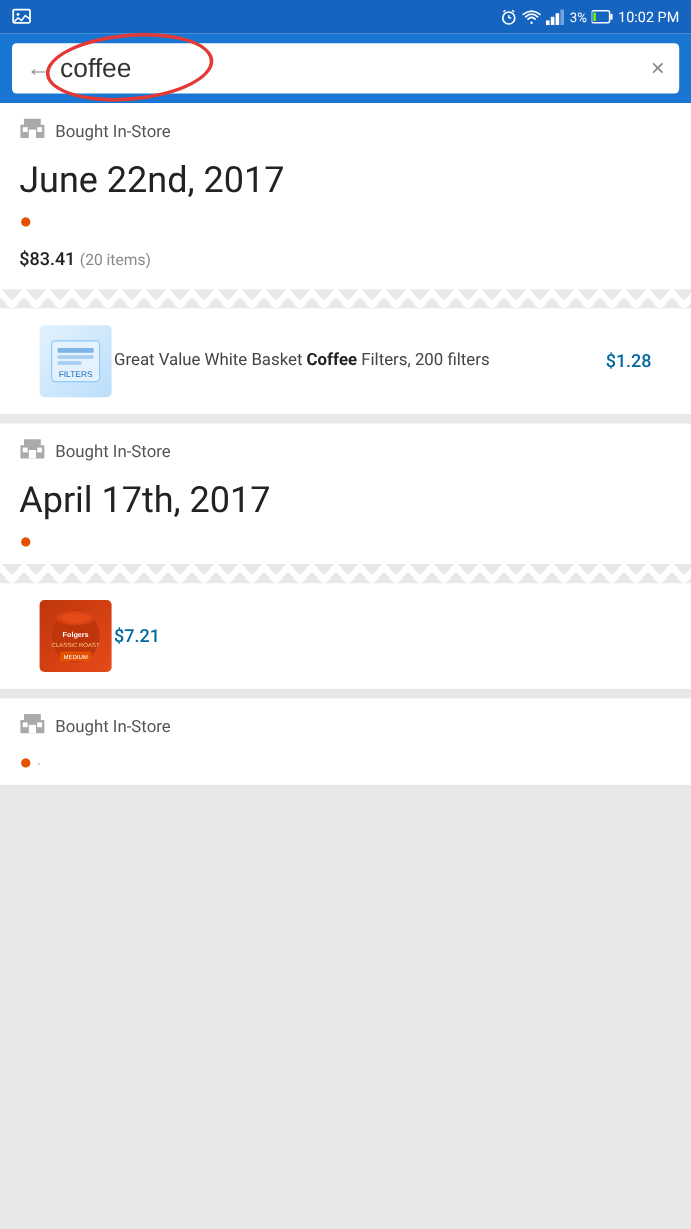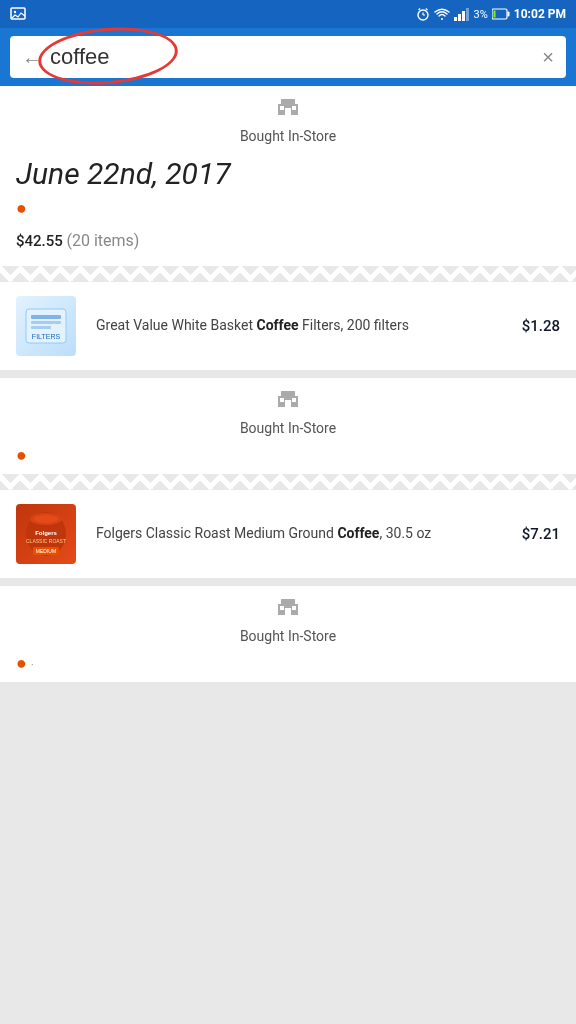--- a/index.html
+++ b/index.html
@@ -103,34 +103,32 @@
     }
 
     
     .store-label {
       display: flex;
       align-items: center;
       gap: 8px;
       padding: 12px 16px 8px 16px;
       color: #555;
       font-size: 14px;
-      flex-direction: column;
     }
     .store-icon {
       font-size: 18px;
       color: #777;
     }
 
     
     .receipt-date {
       font-size: 30px;
       font-weight: 400;
       color: #222;
       padding: 4px 16px 6px 16px;
-      font-style: italic;
     }
 
     
     .location-row {
       padding: 0 16px 8px 16px;
     }
     .location-pin {
       color: #e65100;
       font-size: 18px;
     }
@@ -139,42 +137,42 @@
     .total-row {
       padding: 4px 16px 16px 16px;
       font-size: 15px;
       color: #222;
     }
     .total-amount {
       font-weight: 500;
     }
     .total-items {
       color: #888;
-      font-size: 16px;
+      font-size: 13px;
     }
 
     
     .zigzag {
       width: 100%;
       height: 16px;
       background:
         linear-gradient(135deg, #e8e8e8 25%, transparent 25%) -10px 0,
         linear-gradient(225deg, #e8e8e8 25%, transparent 25%) -10px 0,
         linear-gradient(315deg, #e8e8e8 25%, transparent 25%),
         linear-gradient(45deg, #e8e8e8 25%, transparent 25%);
       background-size: 20px 16px;
       background-color: white;
     }
 
     
     .product-row {
       display: flex;
       align-items: center;
-      padding: 14px 16px;
-      gap: 20px;
+      padding: 14px 33px;
+      gap: 2px;
     }
     .product-image {
       width: 60px;
       height: 60px;
       object-fit: contain;
       flex-shrink: 0;
       border-radius: 4px;
       background: #f5f5f5;
       display: flex;
       align-items: center;
@@ -187,21 +185,21 @@
       color: #444;
       line-height: 1.4;
     }
     .product-name-bold {
       font-weight: 700;
       color: #222;
     }
     .product-price {
       font-size: 15px;
       font-weight: 500;
-      color: #0f172a;
+      color: #0369a1;
       white-space: nowrap;
     }
 
     
     .img-coffee-filters {
       background: linear-gradient(135deg, #e3f2fd, #bbdefb);
       border-radius: 4px;
     }
     .img-folgers {
       background: linear-gradient(135deg, #bf360c, #e64a19);
@@ -244,21 +242,21 @@
       <rect x="12" y="1" width="3" height="13" fill="white" opacity="0.4"></rect>
     </svg>
 
     <span style="font-size:11px;">3%</span>
     <svg width="18" height="12" viewBox="0 0 18 12">
       <rect x="0" y="1" width="15" height="10" rx="1.5" fill="none" stroke="white" stroke-width="1.2"></rect>
       <rect x="15.5" y="3.5" width="2" height="5" rx="1" fill="white"></rect>
       <rect x="1.5" y="2.5" width="2" height="7" rx="0.5" fill="#7CFC00"></rect>
     </svg>
 
-    <span style="font-size:12px; font-weight:700;">10:02 PM</span>
+    <span style="font-size:12px; font-weight:400;">10:02 PM</span>
   </span>
 </div>
 
 <div class="search-bar">
   <div class="search-input-container">
     <button class="search-back-btn">←</button>
     <input class="search-text" type="text" value="coffee" readonly="" style="font-size: 22px; color: rgb(51, 51, 51); border: none; outline: none; background: transparent; flex: 1 1 0%;">
     <button class="search-clear-btn">×</button>
 
     <div class="search-circle"></div>
@@ -278,21 +276,21 @@
           <rect x="15" y="8" width="4" height="4" fill="white"></rect>
         </svg>
       </span>
       <span>Bought In-Store</span>
     </div>
     <div class="receipt-date">June 22nd, 2017</div>
     <div class="location-row">
       <span class="location-pin">●</span>
     </div>
     <div class="total-row">
-      <span class="total-amount">$42.55</span>
+      <span class="total-amount">$83.41</span>
       <span class="total-items"> (20 items)</span>
     </div>
     <div class="zigzag"></div>
     <div class="product-row">
       <div class="product-image img-coffee-filters">
         <svg width="50" height="50" viewBox="0 0 50 50">
           <rect x="5" y="8" width="40" height="34" rx="3" fill="#e3f2fd" stroke="#90caf9" stroke-width="1"></rect>
           <rect x="10" y="14" width="30" height="4" rx="1" fill="#1976d2" opacity="0.5"></rect>
           <rect x="10" y="20" width="30" height="3" rx="1" fill="#1976d2" opacity="0.3"></rect>
           <rect x="10" y="25" width="20" height="3" rx="1" fill="#1976d2" opacity="0.3"></rect>
@@ -312,39 +310,37 @@
         <svg width="22" height="18" viewBox="0 0 22 18" fill="none">
           <rect x="1" y="6" width="20" height="11" rx="0.5" fill="#aaa"></rect>
           <rect x="4" y="1" width="14" height="6" rx="0.5" fill="#aaa"></rect>
           <rect x="8" y="10" width="6" height="7" fill="white"></rect>
           <rect x="3" y="8" width="4" height="4" fill="white"></rect>
           <rect x="15" y="8" width="4" height="4" fill="white"></rect>
         </svg>
       </span>
       <span>Bought In-Store</span>
     </div>
+    <div class="receipt-date">April 17th, 2017</div>
     <div class="location-row">
       <span class="location-pin">●</span>
     </div>
     <div class="zigzag"></div>
     <div class="product-row">
       <div class="product-image img-folgers">
         <svg width="50" height="50" viewBox="0 0 50 50">
           <ellipse cx="25" cy="25" rx="20" ry="22" fill="#bf360c"></ellipse>
           <ellipse cx="25" cy="10" rx="16" ry="6" fill="#d84315"></ellipse>
           <ellipse cx="25" cy="10" rx="12" ry="4" fill="#e64a19"></ellipse>
           <text x="25" y="26" text-anchor="middle" font-size="6" fill="white" font-family="Arial" font-weight="bold">Folgers</text>
           <text x="25" y="34" text-anchor="middle" font-size="5" fill="#ffcc80" font-family="Arial">CLASSIC ROAST</text>
           <rect x="12" y="38" width="26" height="8" rx="1" fill="#e65100"></rect>
           <text x="25" y="44" text-anchor="middle" font-size="5" fill="white" font-family="Arial">MEDIUM</text>
         </svg>
       </div>
-      <div class="product-details">
-        <span>Folgers Classic Roast Medium Ground </span><span class="product-name-bold">Coffee</span><span>, 30.5 oz</span>
-      </div>
       <div class="product-price">$7.21</div>
     </div>
   </div>
 
   <div class="receipt-card">
     <div class="store-label">
       <span class="store-icon">
         <svg width="22" height="18" viewBox="0 0 22 18" fill="none">
           <rect x="1" y="6" width="20" height="11" rx="0.5" fill="#aaa"></rect>
           <rect x="4" y="1" width="14" height="6" rx="0.5" fill="#aaa"></rect>

